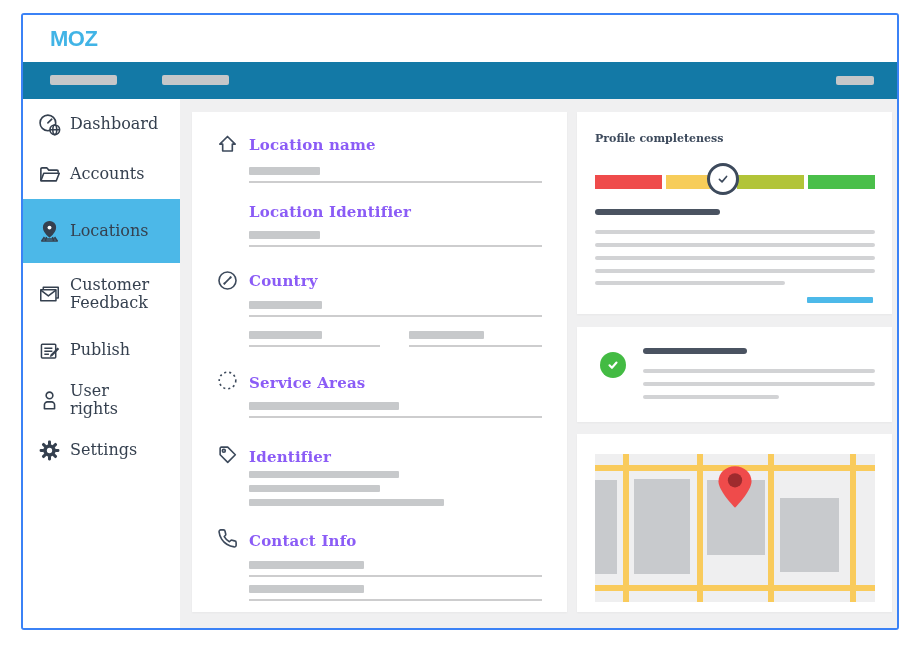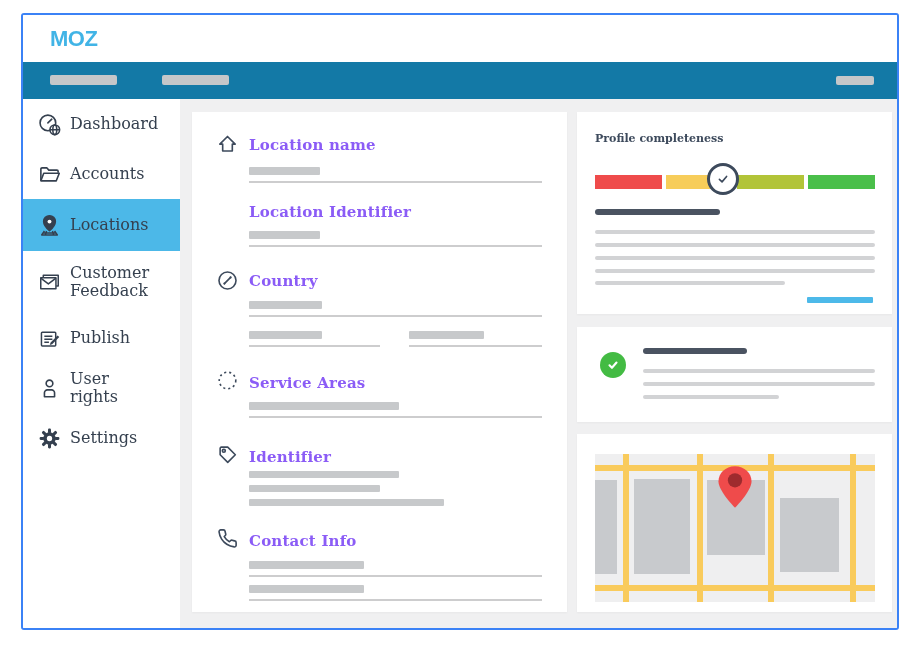--- a/index.html
+++ b/index.html
@@ -20,21 +20,21 @@
   .pill { position:absolute; background:#c5c7c9; border-radius:2px; height:10px; }
   .pill-1 { left:27px;  top:13px; width:67px; }
   .pill-2 { left:139px; top:13px; width:67px; }
   .pill-3 { right:23px; top:14px; width:38px; height:9px; }
 
   
   .main { position:absolute; top:84px; left:0; right:0; bottom:0; display:flex; }
   .sidebar { width:157px; background:#fff; padding-top:0; flex:none; }
   .side-item { display:flex; align-items:center; padding-left:13px; height:50px;
     color:#35404f; font-size:16px; cursor:pointer; }
-  .side-item.active { background:#4cb8e8; height:52px; }
+  .side-item.active { background:#4cb8e8; height:64px; }
   .side-item.tall { height:62px; }
   .sicon { width:26px; height:26px; flex:none; display:flex; align-items:center;
     justify-content:center; margin-right:8px; }
   .sicon svg { width:23px; height:23px; }
   .slabel { line-height:1.15; max-width:84px; }
 
   .content { flex:1; background:#f0f0f1; position:relative; }
 
   
   .form-card { position:absolute; left:12px; top:13px; width:375px; height:500px;

